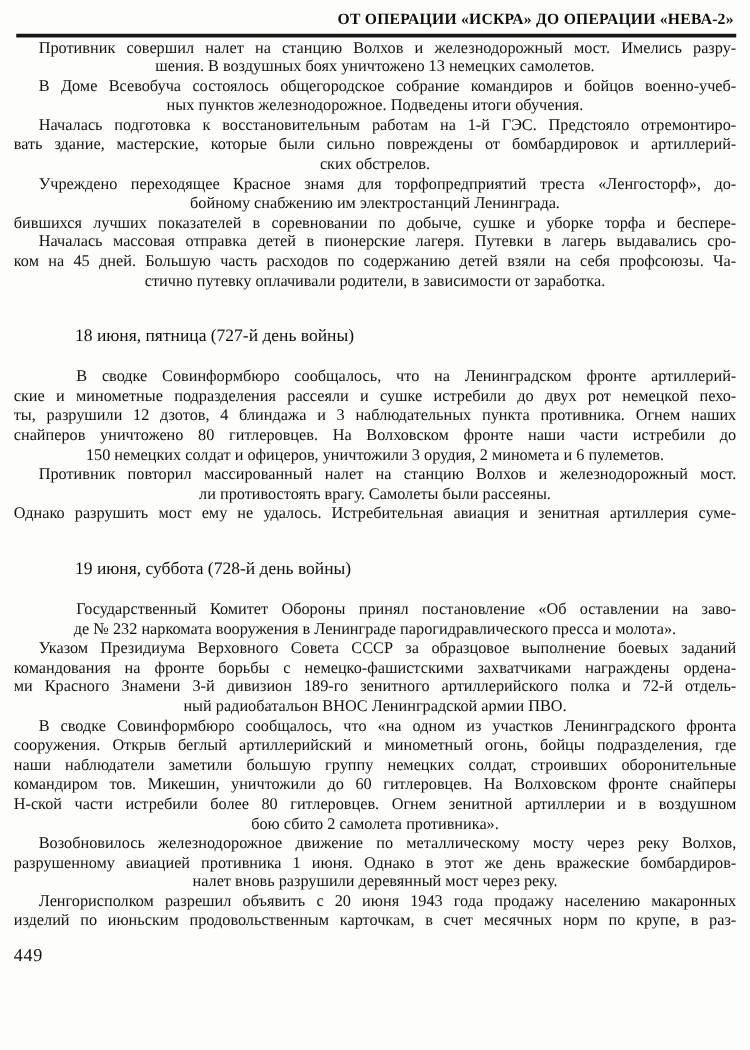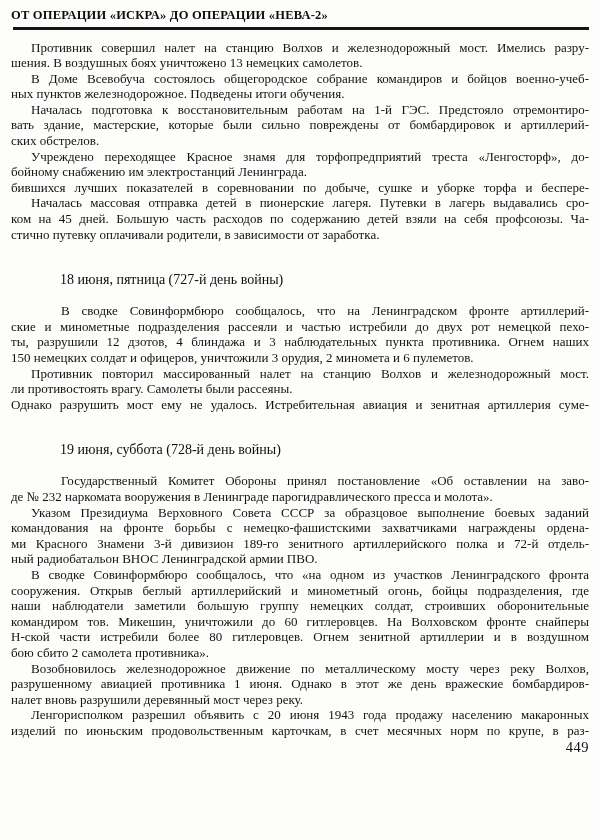--- a/index.html
+++ b/index.html
@@ -15,61 +15,62 @@
     width: 600px;
     height: 840px;
     box-sizing: border-box;
     padding: 8px 11px 0 11px;
     font-family: "Liberation Serif", "DejaVu Serif", serif;
     color: #121212;
   }
   
   .running-head { margin-bottom: 0; }
   .head-title {
+    text-align: right;
     font-weight: bold;
     font-size: 12.5px;
     line-height: 15px;
     letter-spacing: 0.2px;
     padding-right: 2px;
     color: #0d0d0d;
   }
   .head-rule {
     margin-top: 4px;
     margin-left: 2px;
     height: 2.5px;
     background: #151515;
   }
   
   .content {
-    margin-top: 10px;
     font-size: 13px;
     line-height: 15.6px;
   }
   .para { margin: 0; }
   .line {
     display: block;
-    text-align: left;
+    text-align: center;
     white-space: normal;
   }
   .line.j {
     text-align: justify;
     text-align-last: justify;
   }
   .line.first { text-indent: 20px; }
   .para.wide .line.first { text-indent: 50px; }
   .day-heading {
     font-size: 14px;
     font-weight: normal;
     margin: 29px 0 14px 49px;
     line-height: 18px;
     color: #0d0d0d;
   }
   
   .page-footer {
-    text-align: right;
+    margin-top: 12px;
+    text-align: left;
   }
   .page-number {
     font-size: 14.5px;
     letter-spacing: 0.5px;
     color: #121212;
   }
 </style>
 </head>
 <body>
 
@@ -99,22 +100,23 @@
         <span class="line j">бившихся лучших показателей в соревновании по добыче, сушке и уборке торфа и беспере-</span>
       </p>
       <p class="para">
         <span class="line first j">Началась массовая отправка детей в пионерские лагеря. Путевки в лагерь выдавались сро-</span>
         <span class="line j">ком на 45 дней. Большую часть расходов по содержанию детей взяли на себя профсоюзы. Ча-</span>
         <span class="line">стично путевку оплачивали родители, в зависимости от заработка.</span>
       </p>
       <h2 class="day-heading">18 июня, пятница (727-й день войны)</h2>
       <p class="para wide">
         <span class="line first j">В сводке Совинформбюро сообщалось, что на Ленинградском фронте артиллерий-</span>
-        <span class="line j">ские и минометные подразделения рассеяли и частью истребили до двух рот немецкой пехо-</span>
+        <span class="line j">ские и минометные подразделения рассеяли и сушке истребили до двух рот немецкой пехо-</span>
         <span class="line j">ты, разрушили 12 дзотов, 4 блиндажа и 3 наблюдательных пункта противника. Огнем наших</span>
+        <span class="line j">снайперов уничтожено 80 гитлеровцев. На Волховском фронте наши части истребили до</span>
         <span class="line">150 немецких солдат и офицеров, уничтожили 3 орудия, 2 миномета и 6 пулеметов.</span>
       </p>
       <p class="para">
         <span class="line first j">Противник повторил массированный налет на станцию Волхов и железнодорожный мост.</span>
         <span class="line">ли противостоять врагу. Самолеты были рассеяны.</span>
         <span class="line j">Однако разрушить мост ему не удалось. Истребительная авиация и зенитная артиллерия суме-</span>
       </p>
       <h2 class="day-heading">19 июня, суббота (728-й день войны)</h2>
       <p class="para wide">
         <span class="line first j">Государственный Комитет Обороны принял постановление «Об оставлении на заво-</span>

